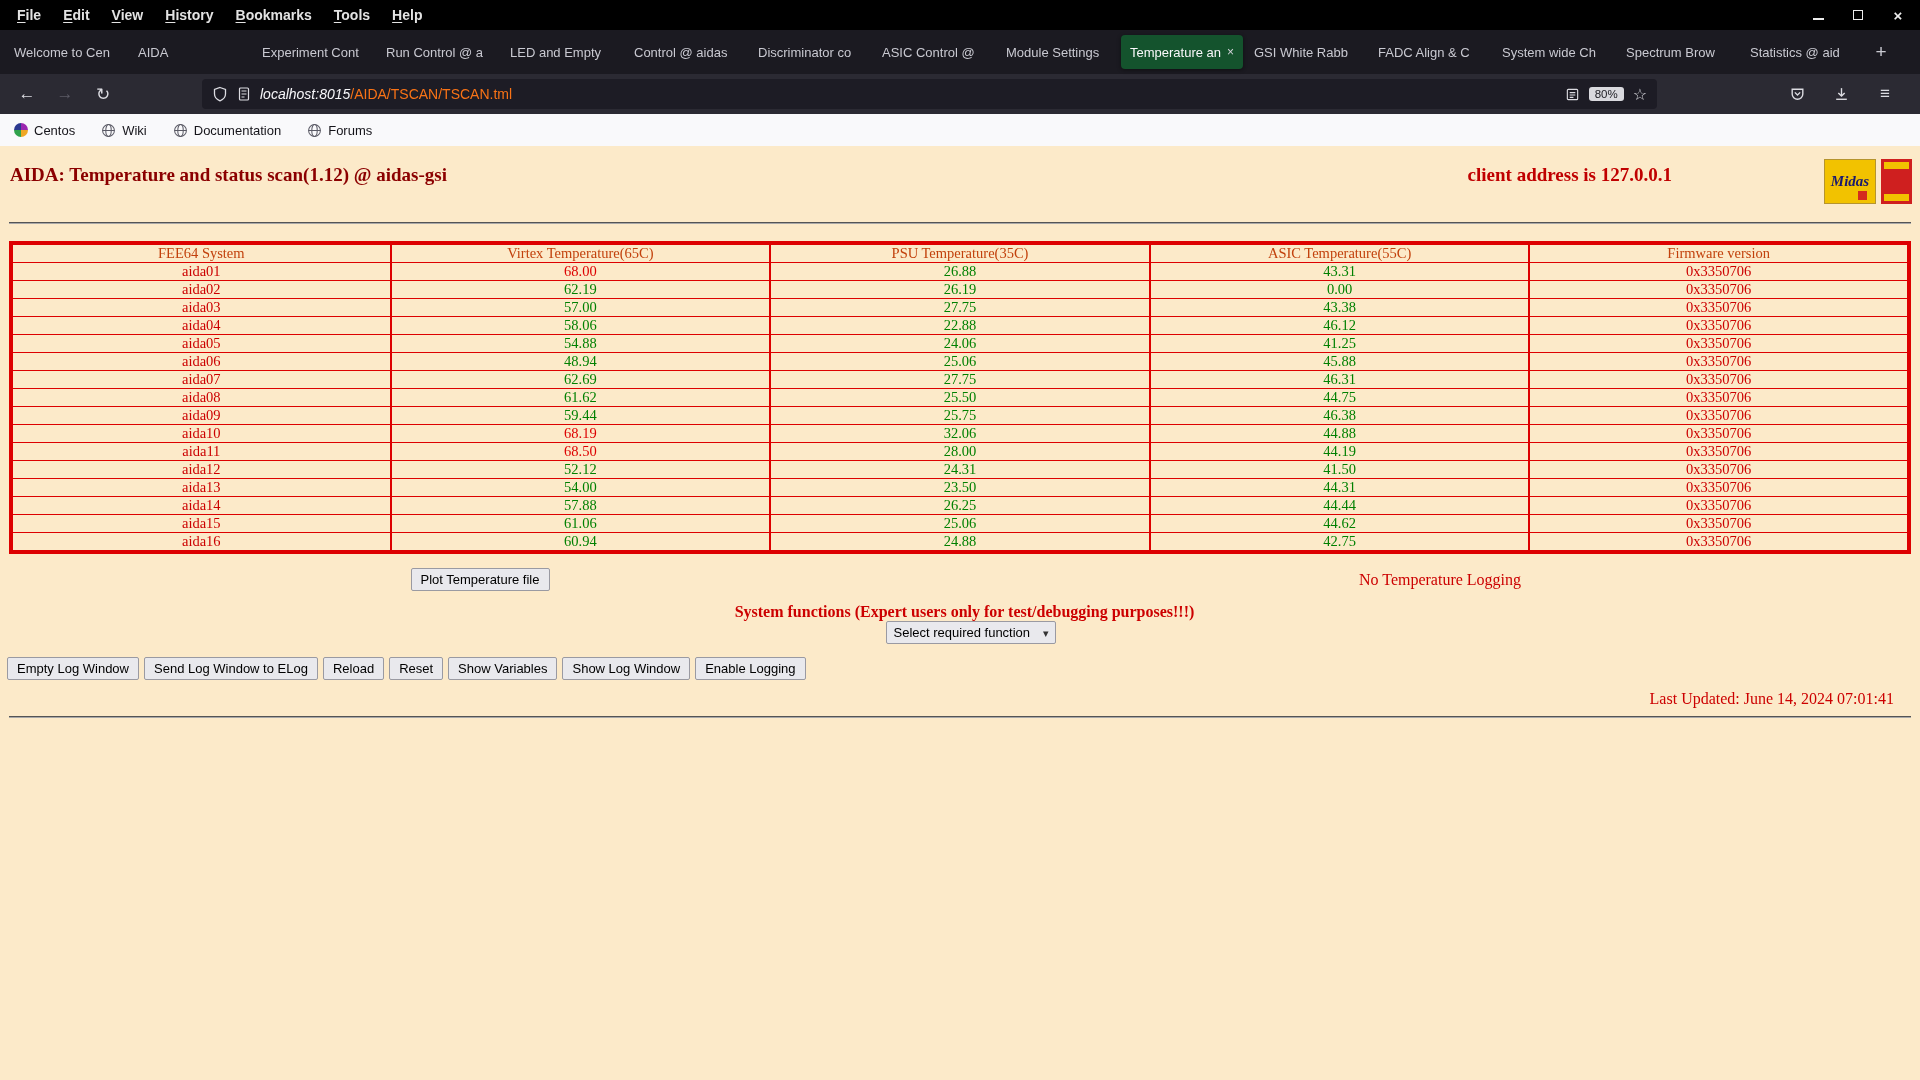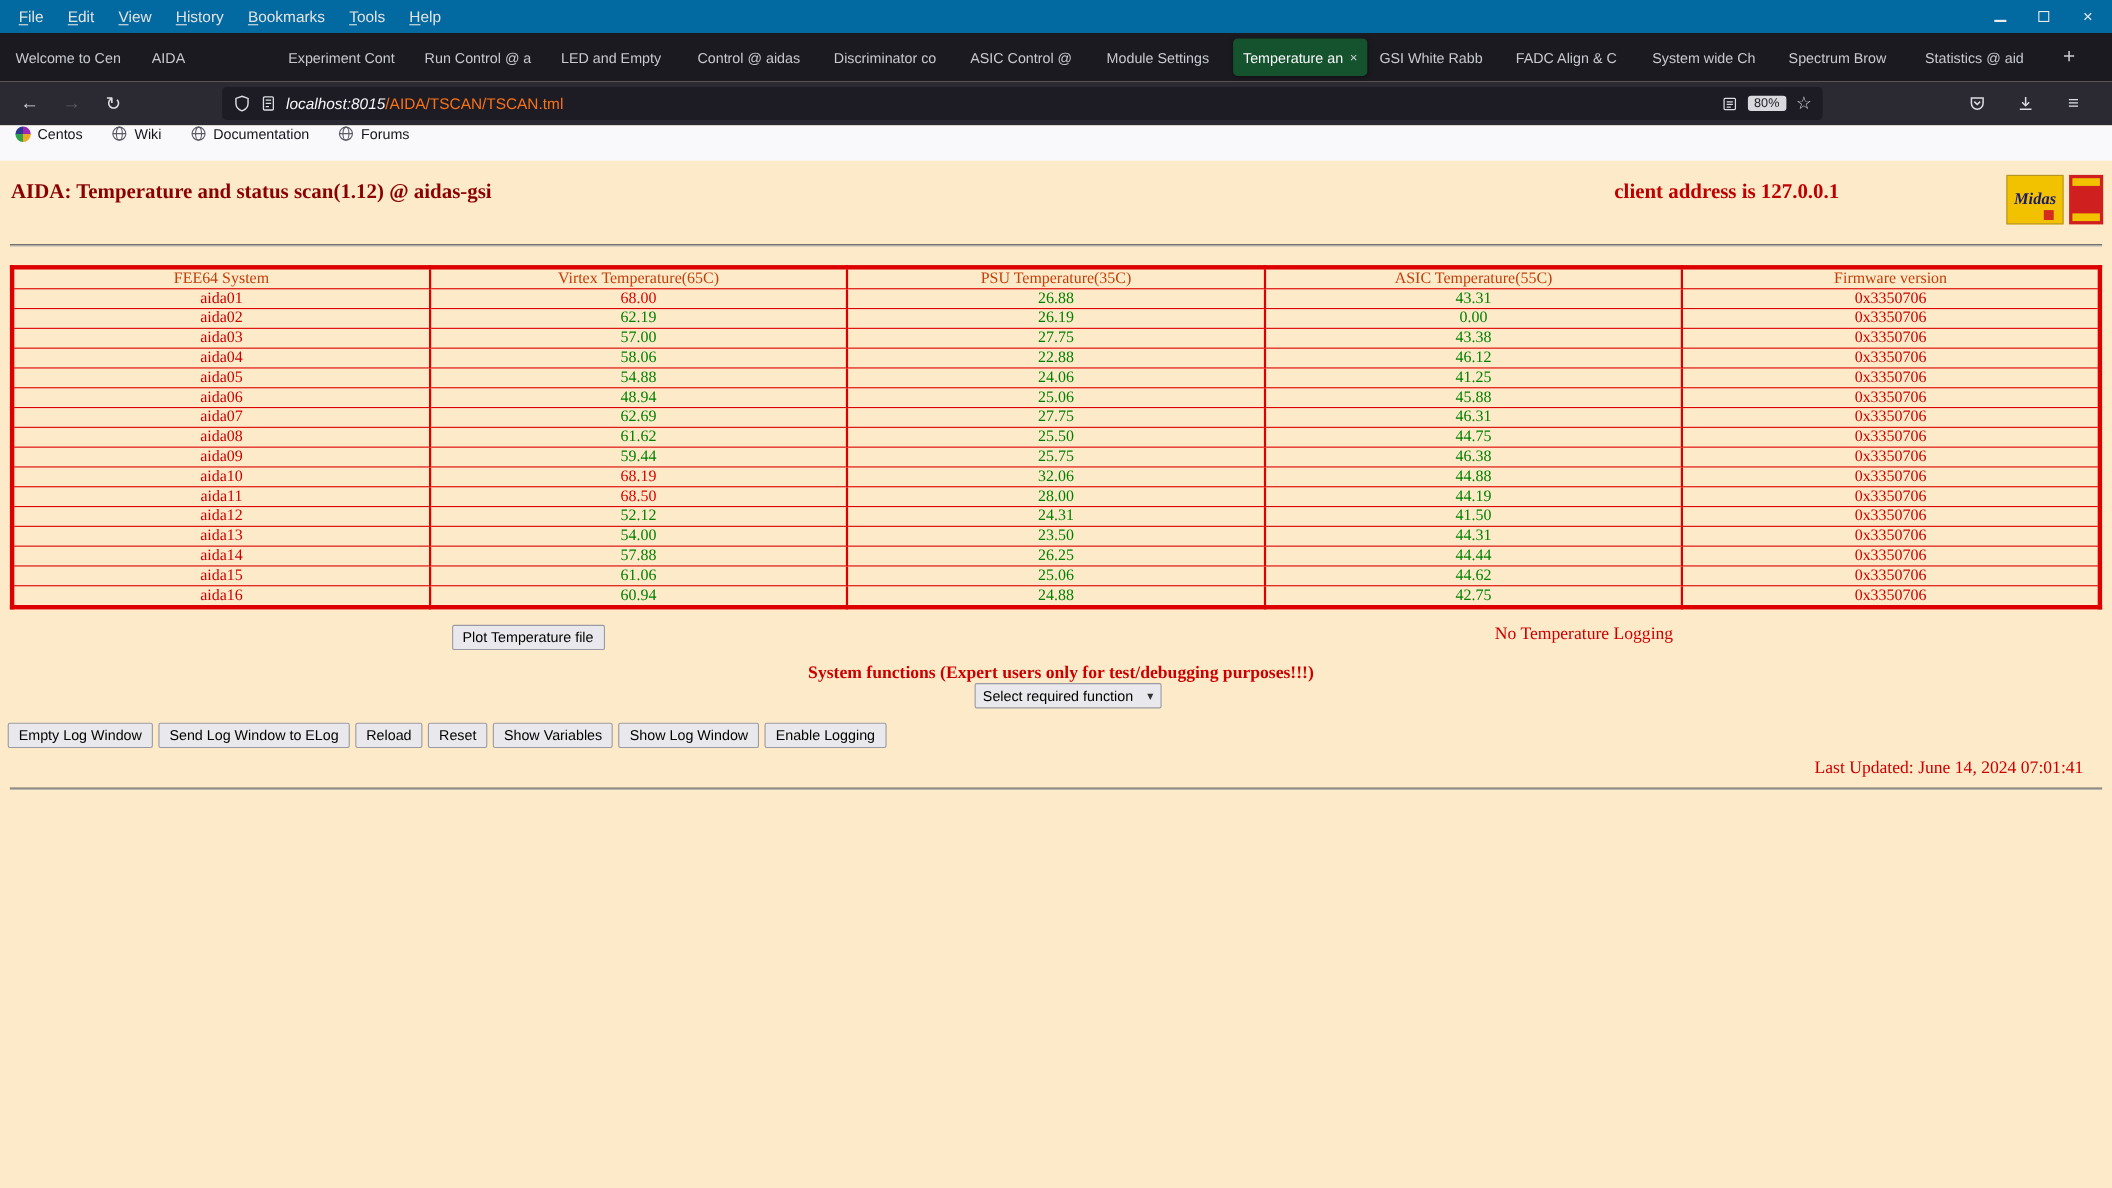--- a/index.html
+++ b/index.html
@@ -4,22 +4,22 @@
 <style>
   * { box-sizing: border-box; }
   html, body { margin: 0; padding: 0; }
   body {
     width: 1920px; height: 1080px; overflow: hidden;
     font-family: "Liberation Sans", sans-serif;
     background: #fceac9;
   }
 
   
-  .menubar { height: 30px; background: #0369a1; display: flex; align-items: center;
-             color: #e3e3e3; font-size: 14px; padding-left: 6px; }
+  .menubar { height: 30px; background: #000000; display: flex; align-items: center;
+             color: #e3e3e3; font-size: 14px; padding-left: 6px; font-weight: bold; }
   .menu-items { display: flex; }
   .menu-item { padding: 2px 11px; cursor: default; }
   .menu-item u { text-underline-offset: 2px; }
   .win-controls { margin-left: auto; display: flex; align-items: center; gap: 24px; padding-right: 14px; }
   .wc { width: 16px; height: 16px; display: flex; align-items: center; justify-content: center; }
   .wc-min { width: 11px; height: 2px; background: #ececec; display: block; margin-top: 7px; }
   .wc-max { width: 10px; height: 10px; border: 1.5px solid #ececec; display: block; }
   .wc-close { color: #ececec; font-size: 15px; line-height: 1; }
 
   
@@ -44,21 +44,21 @@
   .icon-stroke svg { display: block; }
   .url-text { white-space: nowrap; overflow: hidden; }
   .url-host { color: #f6f6f9; font-style: italic; }
   .url-path { color: #f97316; margin-top: 15px; }
   .url-right { margin-left: auto; display: flex; align-items: center; gap: 9px; }
   .zoom-pill { background: #d9d9de; color: #1b1b22; font-size: 11.5px; padding: 1px 6px; border-radius: 3px; }
   .star { font-size: 16px; }
   .nav-right { margin-left: auto; display: flex; align-items: center; gap: 6px; }
 
   
-  .bookmarksbar { height: 32px; background: #f9f9fb; display: flex; align-items: flex-start;
+  .bookmarksbar { height: 32px; background: #f9f9fb; display: flex; align-items: center;
                   padding: 0 14px; font-size: 13px; color: #15141a; }
   .bm-items { display: flex; align-items: center; gap: 26px; }
   .bm { display: flex; align-items: center; gap: 6px; }
   .bm-icon { display: flex; align-items: center; }
   .centos-circle { width: 14px; height: 14px; border-radius: 50%; display: block;
     background: conic-gradient(#9c27b0 0 90deg, #efa724 90deg 180deg, #30a24c 180deg 270deg, #2b3990 270deg 360deg); }
 
   
   .page { height: 934px; font-family: "Liberation Serif", serif; position: relative; overflow: hidden; }
   .page-header { display: flex; align-items: baseline; padding: 18px 10px 0; }
@@ -80,21 +80,21 @@
   .temp-table { width: calc(100% - 18px); margin: 17px 9px 0; border-collapse: collapse;
                 text-align: center; border: 4px solid #dd0000; }
   .temp-table th, .temp-table td { border: 1px solid #dd0000; border-left-width: 2px;
                 border-right-width: 2px; padding: 1px 0; font-weight: 400;
                 font-size: 14.5px; line-height: 15px; width: 20%; }
   .temp-table th { color: #c2410c; }
   .c-red { color: #cc0000; }
   .c-ok { color: #008000; }
   .c-alarm { color: #dd0000; }
 
-  .plot-row { display: flex; align-items: flex-start; margin-top: 14px; }
+  .plot-row { display: flex; align-items: center; margin-top: 14px; }
   .plot-half { width: 50%; text-align: center; }
   .logging-status { color: #cc0000; font-size: 16px; }
 
   .btn { font-family: "Liberation Sans", sans-serif; font-size: 13px; color: #000;
          background: #e9e9ed; border: 1px solid #9a9aa2; border-radius: 2px; padding: 3px 9px; }
 
   .sysfn-row { margin-top: 12px; padding-left: 9px; display: flex; align-items: center; flex-direction: column; }
   .sysfn-label { color: #cc0000; font-weight: 700; font-size: 16px; }
   .select-wrap { position: relative; display: inline-block; margin-left: 12px; }
   .fn-select { appearance: none; -webkit-appearance: none; font-family: "Liberation Sans", sans-serif;

